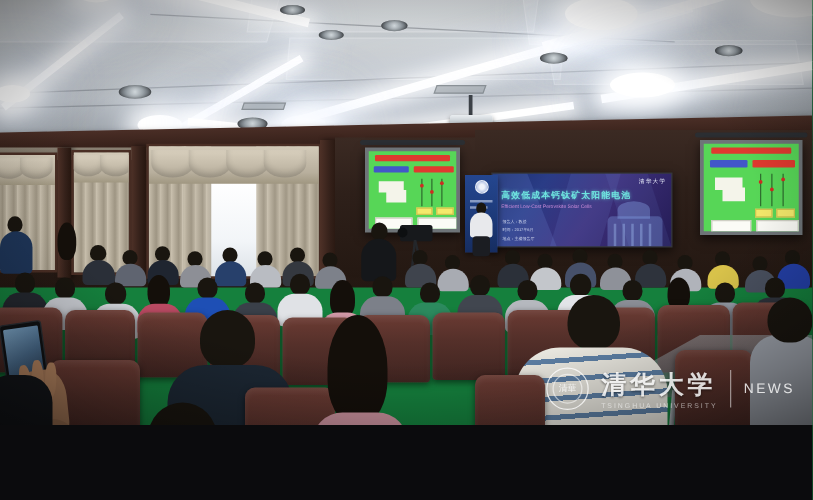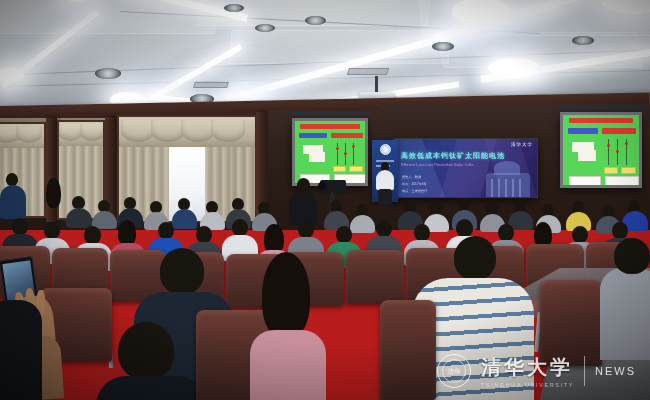--- a/index.html
+++ b/index.html
@@ -3,22 +3,22 @@
 <meta charset="utf-8">
 <title>Lecture Hall Photo</title>
 <style>
   * { margin:0; padding:0; box-sizing:border-box; }
   body {
     width:650px; height:400px; overflow:hidden;
     background:#0b0b0d;
     font-family:"Liberation Sans", sans-serif;
   }
   .photo {
-    position:relative; width:650px; height:400px; overflow:hidden;
-    background:#b91c1c;
+    position:relative; width:650px; height:340px; overflow:hidden;
+    background:#15803d;
   }
 
   
   .ceiling {
     position:absolute; left:0; top:0; width:650px; height:118px;
     background:
       linear-gradient(178deg,#cfd3d6 0%,#c3c8cc 30%,#b6bbc0 58%,#9aa0a6 78%,#6d7277 92%,#3a3d41 100%);
     overflow:hidden;
   }
   .ceil-panel {

